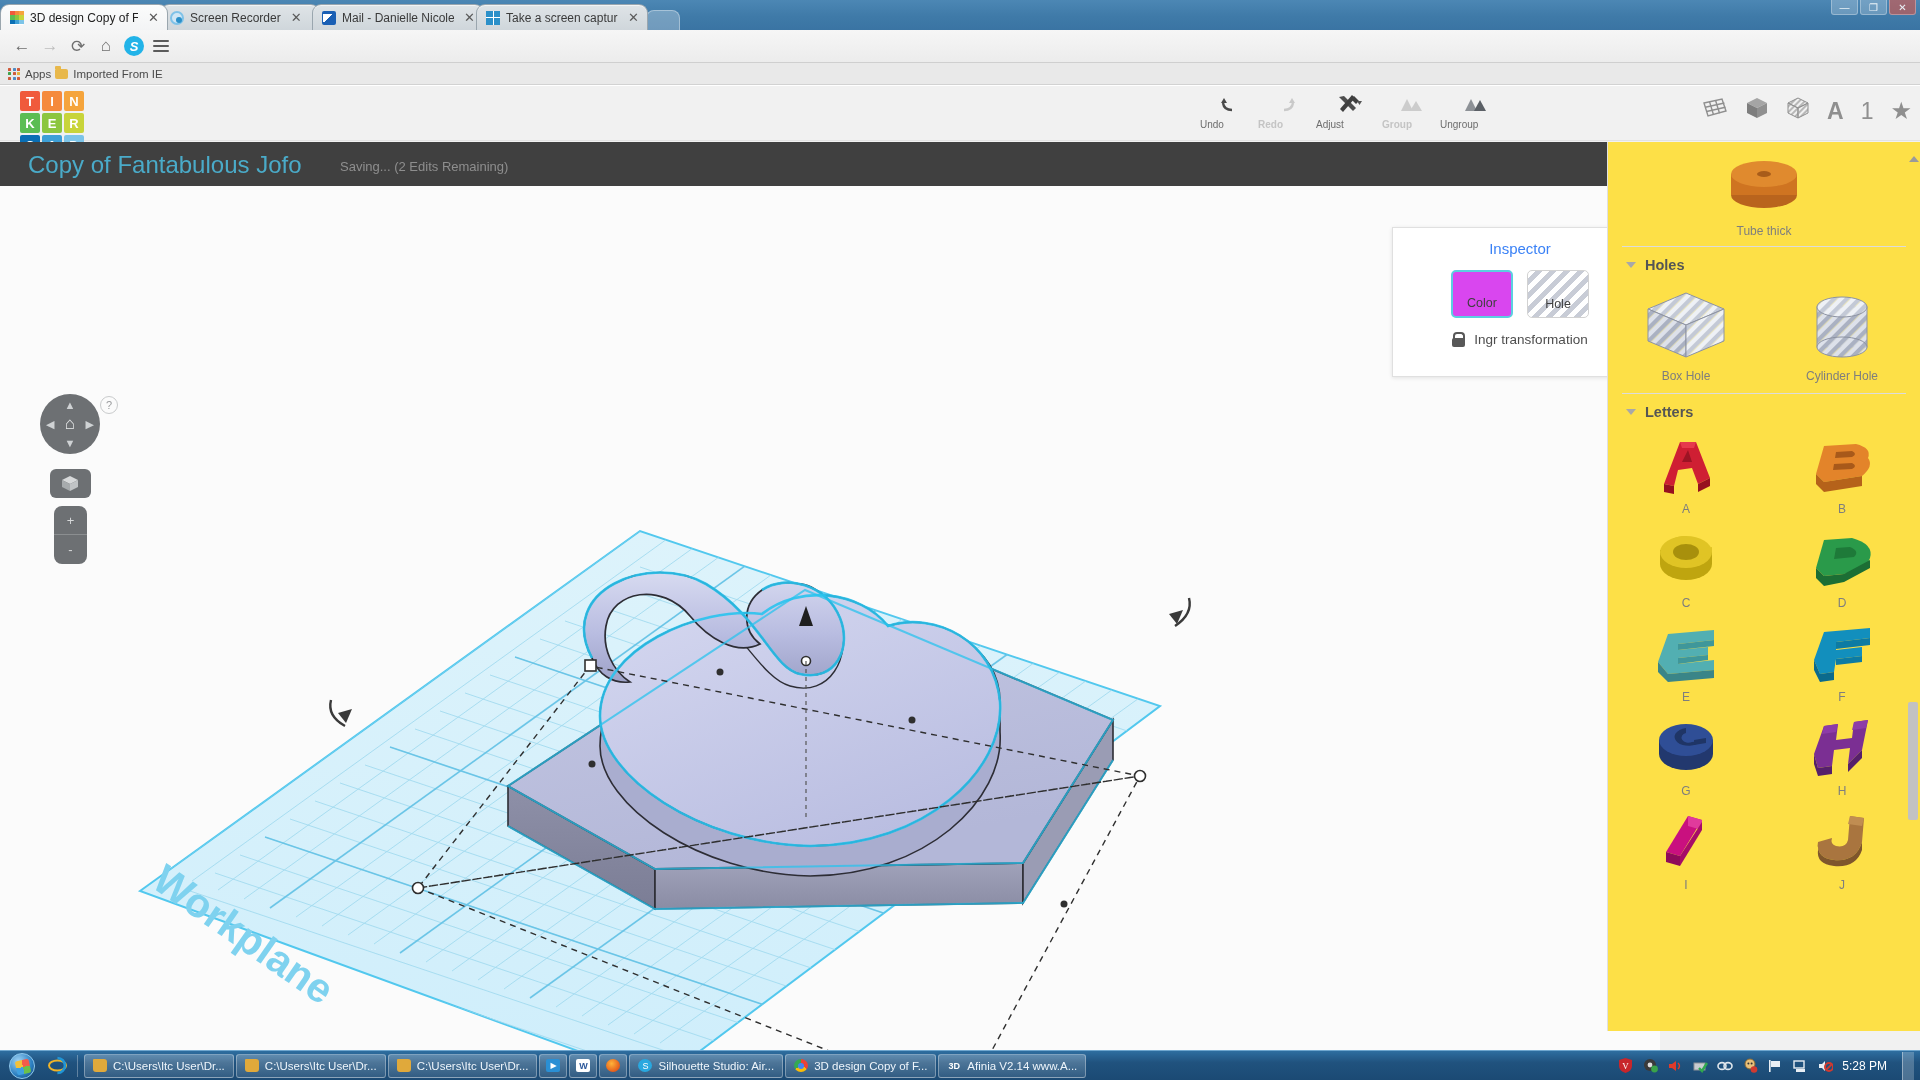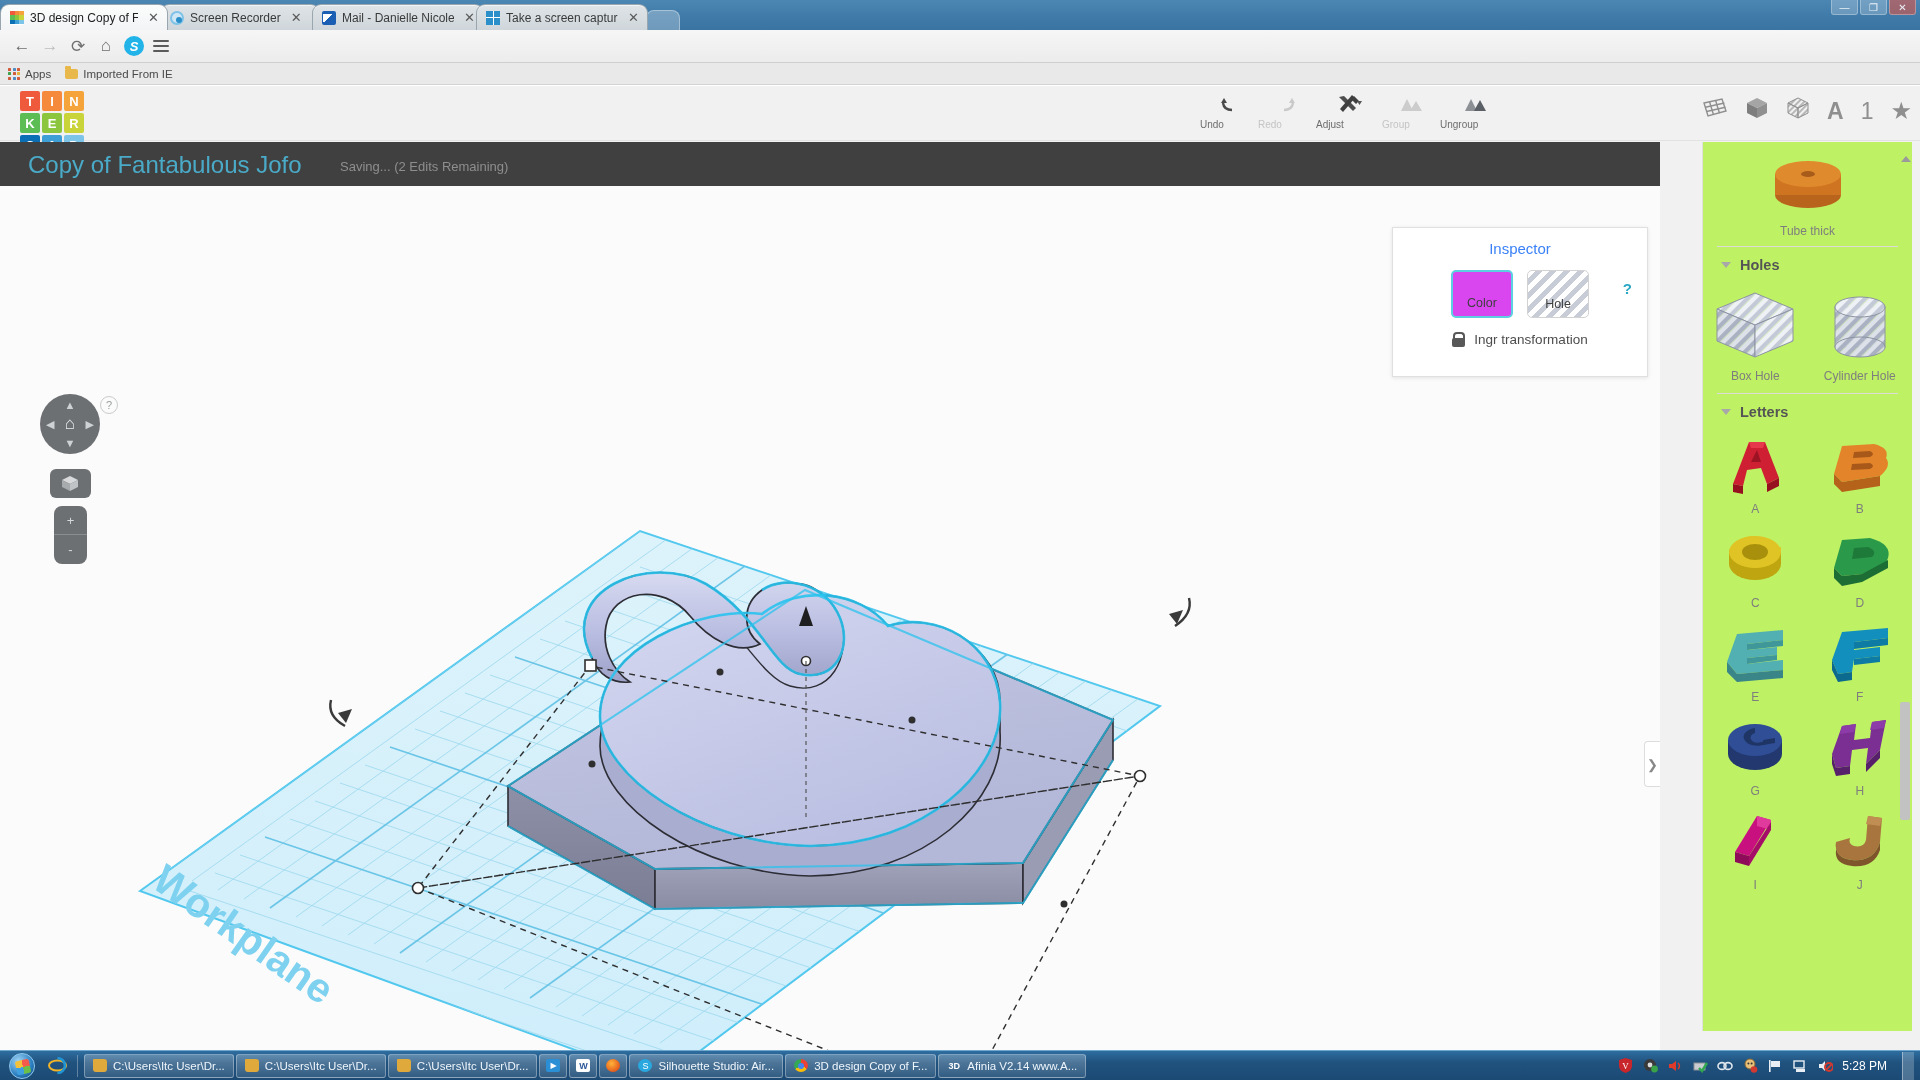--- a/index.html
+++ b/index.html
@@ -69,21 +69,21 @@
   .skype { width:20px; height:20px; border-radius:50%; background:#22b3e8; color:#fff;
     font-size:13px; font-weight:bold; display:flex; align-items:center; justify-content:center;
     font-style:italic; margin:0 4px; }
   .burger { width:22px; height:22px; display:flex; flex-direction:column; justify-content:center;
     gap:3px; padding:0 3px; margin-left:2px;}
   .burger i{ display:block; height:2px; background:#5b5b5b; border-radius:1px;}
 
   .chrome-bookmarks {
     position:absolute; left:0; top:63px; width:1920px; height:22px;
     background:#e9e9e9; border-bottom:1px solid #d2d2d2;
-    display:flex; align-items:center; gap:14px; padding:0 8px; font-size:11.5px; color:#4a4a4a; }
+    display:flex; align-items:center; gap:4px; padding:0 8px; font-size:11.5px; color:#4a4a4a; }
   .bm { display:flex; align-items:center; gap:5px; }
   .apps-grid { display:grid; grid-template-columns:repeat(3,3px); grid-template-rows:repeat(3,3px); gap:1.5px; }
   .apps-grid i{ background:#d05a3a; border-radius:.5px; }
   .apps-grid i:nth-child(2){background:#4e8ac4;} .apps-grid i:nth-child(4){background:#3fa34d;}
   .apps-grid i:nth-child(6){background:#e4b13a;} .apps-grid i:nth-child(8){background:#4e8ac4;}
   .folder { width:13px; height:10px; background:#e8b84b; border-radius:1px 2px 2px 2px; position:relative;}
   .folder:before{content:"";position:absolute;left:0;top:-2.5px;width:6px;height:3px;background:#e8b84b;border-radius:1px 1px 0 0;}
 
   
   .tc { position:absolute; left:0; top:86px; width:1920px; height:964px; background:#f1f1f1; }
@@ -97,21 +97,21 @@
      font-family:"Liberation Sans", sans-serif; }
   .tc-menu { position:absolute; left:100px; top:0; height:55px; display:flex; align-items:center; }
   .tc-menu a { padding:0 22px; font-size:16px; color:#555; text-decoration:none;
      border-right:1px solid #dcdcdc; line-height:20px; }
   .tc-menu a:first-child{ padding-left:14px; }
 
   .tc-tools { position:absolute; right:410px; top:5px; display:flex; align-items:flex-end; gap:0; }
   .tool { width:58px; text-align:left; font-size:10px; color:#6d6d6d; padding-bottom:2px; }
   .tool .ti { height:26px; display:flex; align-items:center; justify-content:center;
      font-size:21px; color:#4a4a4a; margin-bottom:2px; }
-  .tool.dis { color:#c4c4c4; } .tool.dis .ti { color:#c9c9c9; }
+  .tool.dis { color:#c4c4c4;font-weight:bold; } .tool.dis .ti { color:#c9c9c9; }
 
   .tc-viewicons { position:absolute; right:8px; top:10px; display:flex; align-items:center; gap:17px;
      color:#8f8f8f; }
   .tc-viewicons .vi { font-size:21px; line-height:26px; }
 
   
   .tc-titlerow { position:absolute; left:0; top:56px; width:1660px; height:44px; background:#404040; }
   .doc-title { position:absolute; left:28px; top:9px; font-size:24px; color:#4aabc9; font-weight:400; }
   .saving { position:absolute; left:340px; top:17px; font-size:13px; color:#8e8e8e; }
 
@@ -158,22 +158,22 @@
      repeating-linear-gradient(-45deg,#ffffff 0 5px,#c8ccd6 5px 10px); align-items: flex-end; }
   .insp-q { position:absolute; right:15px; top:52px; color:#2aa7c4; font-size:15px; font-weight:bold; }
   .lockrow { display:flex; align-items:center; justify-content:center; gap:9px; margin-top:14px;
      font-size:13.5px; color:#4d4d4d; }
   .lockico { width:13px; height:15px; position:relative; }
   .lockico:before{content:"";position:absolute;left:0;bottom:0;width:13px;height:9px;background:#585858;border-radius:2px;}
   .lockico:after{content:"";position:absolute;left:1px;top:0;width:8px;height:7px;border:2px solid #585858;
      border-bottom:none;border-radius:4px 4px 0 0;}
 
   
-  .shapes { position:absolute; right:8px; top:56px; width:210px; height:889px;
-     background:#bef264; border-left:1px solid #e0e0e0; overflow:hidden; }
+  .shapes { position:absolute; right:0; top:56px; width:313px; height:889px;
+     background:#fde047; border-left:1px solid #e0e0e0; overflow:hidden; }
   .shape-scroll { position:absolute; right:2px; top:14px; width:9px; height:20px; }
   .shape-scroll .up { border-left:5px solid transparent; border-right:5px solid transparent;
      border-bottom:6px solid #9a9a9a; }
   .sb-track { position:absolute; right:2px; top:560px; width:10px; height:118px; background:#c2c2c2; border-radius:2px; }
 
   .shape-cell { text-align:center; }
   .shape-cell .cap { font-size:12px; color:#7e7e7e; margin-top:2px; }
   .sec-head { display:flex; align-items:center; gap:9px; padding:6px 0 6px 18px;
      font-size:14.5px; color:#555; font-weight:bold; }
   .sec-head .caret { border-left:5px solid transparent; border-right:5px solid transparent;

